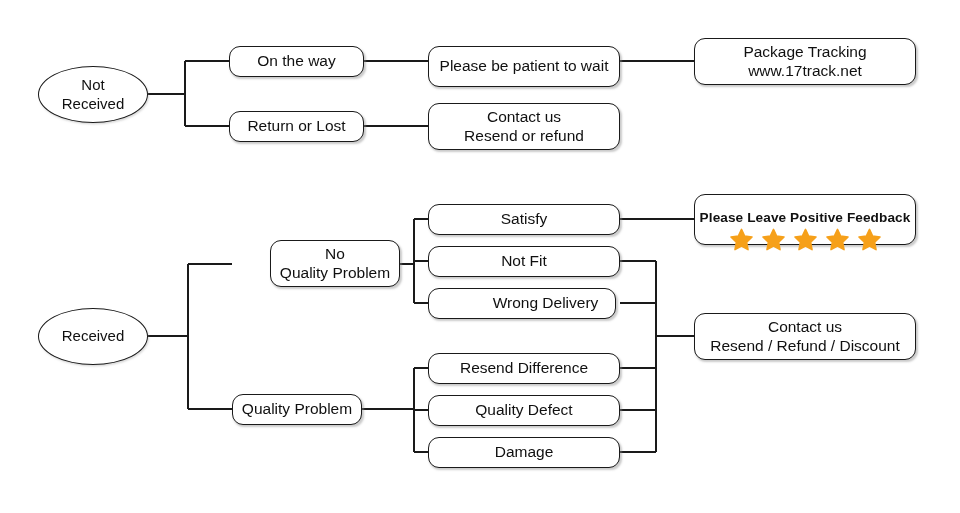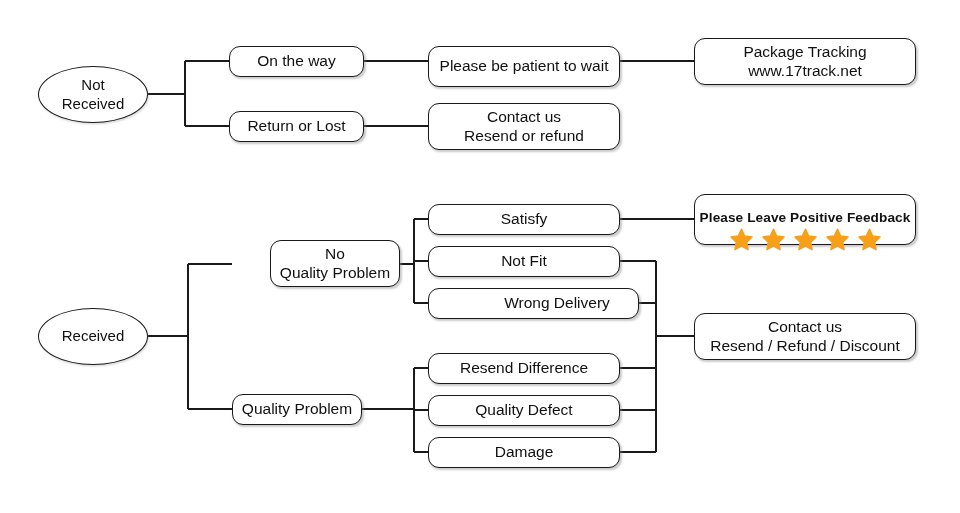--- a/index.html
+++ b/index.html
@@ -169,21 +169,21 @@
   </div>
 
   <div class="node rbox" style="left:428px; top:246px; width:192px; height:31px;">
     <span class="lines">Not Fit</span>
   </div>
 
   <div class="node rbox" style="left:428px; top:204px; width:192px; height:31px;">
     <span class="lines">Satisfy</span>
   </div>
 
-  <div class="node rbox" style="left:428px; top:288px; width:211px; height:31px;padding-left:47px;">
+  <div class="node rbox" style="left:428px; top:288px; width:188px; height:31px;padding-left:47px;">
     <span class="lines">Wrong Delivery</span>
   </div>
 
   <div class="node rbox" style="left:428px; top:353px; width:192px; height:31px;">
     <span class="lines">Resend Difference</span>
   </div>
 
   <div class="node rbox" style="left:428px; top:395px; width:192px; height:31px;">
     <span class="lines">Quality Defect</span>
   </div>

